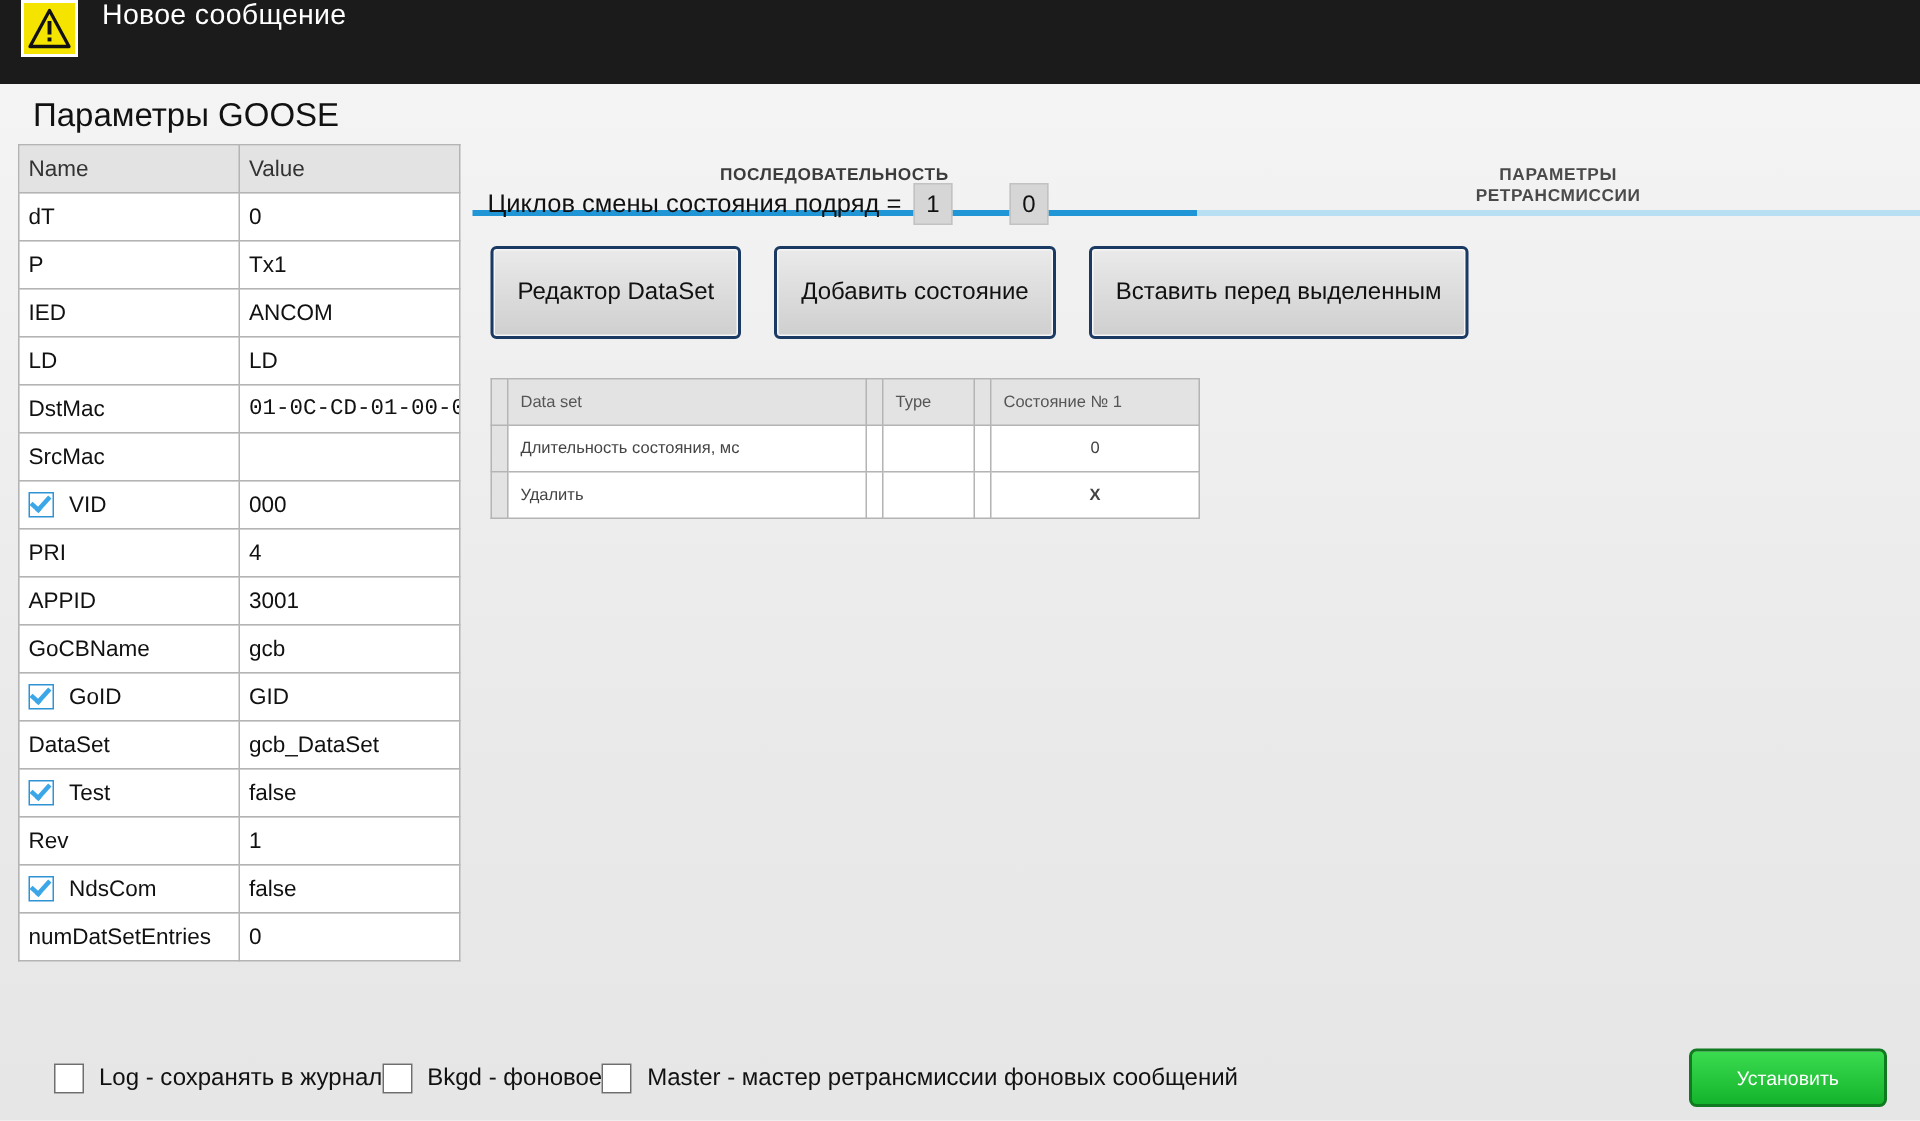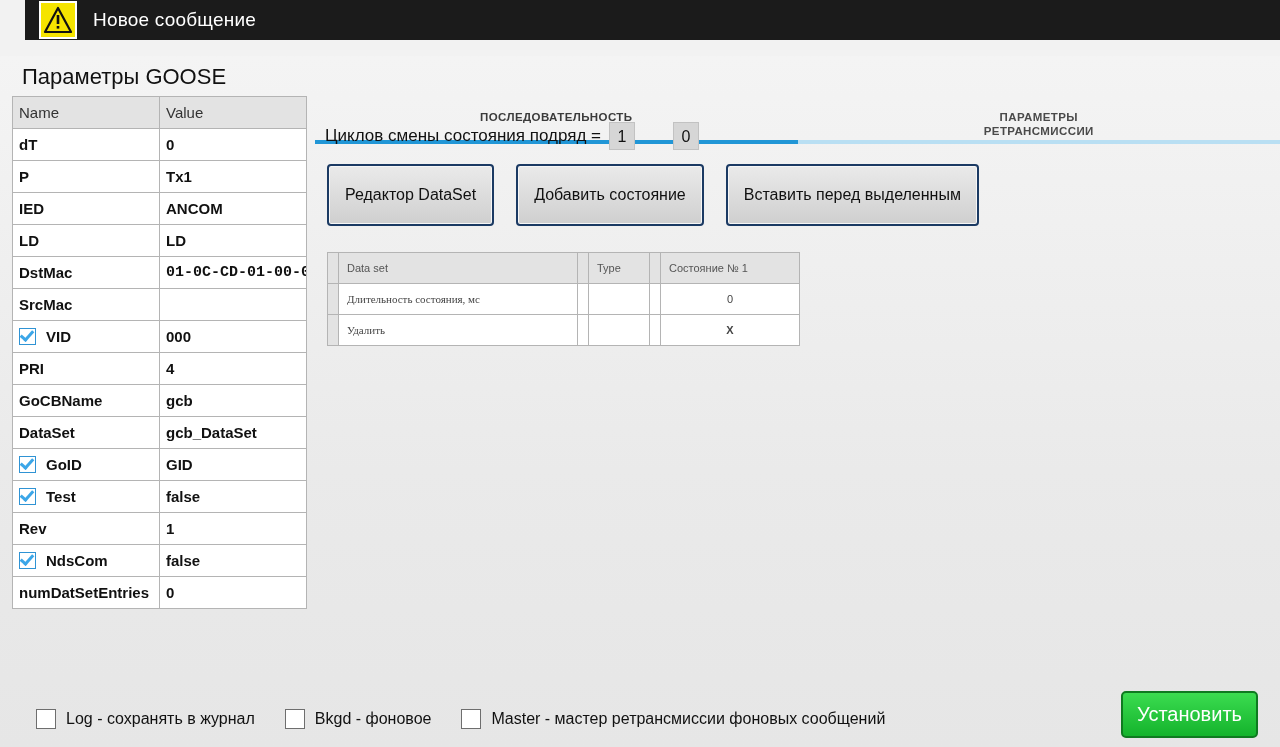--- a/index.html
+++ b/index.html
@@ -9,27 +9,25 @@
   body {
     width: 1280px;
     height: 747px;
     font-family: "Liberation Sans", sans-serif;
     background: #f2f2f2;
     overflow: hidden;
     position: relative;
   }
   
   .titlebar {
-    height: 40px;
+    height: 56px;
     background: #1b1b1b;
     display: flex;
-    align-items: center;
     padding: 0 0 0 14px;
     box-sizing: border-box;
-    margin-left: 25px;
   }
   .warn-icon {
     width: 38px;
     height: 38px;
     background: #f5e400;
     border: 2px solid #ffffff;
     box-sizing: border-box;
     display: flex;
     align-items: center;
     justify-content: center;
@@ -67,21 +65,20 @@
   }
   table.params th, table.params td {
     border: 1px solid #b4b4b4;
     height: 31px;
     font-size: 15px;
     padding: 0 6px;
     background: #fff;
     color: #111;
     overflow: hidden;
     white-space: nowrap;
-    font-weight: bold;
   }
   table.params th {
     background: #e3e3e3;
     text-align: left;
     font-weight: normal;
     color: #333;
   }
   table.params td.name { width: 136px; }
   table.params td.value { width: 157px; }
   .mono { font-family: "Liberation Mono", monospace; font-size: 14px; }
@@ -195,51 +192,50 @@
     background: #e3e3e3;
     font-weight: normal;
     text-align: left;
     color: #555;
   }
   .c-handle { width: 10px; padding: 0 !important; background: #e3e3e3 !important; }
   .c-ds   { width: 222px; }
   .c-ty   { width: 44px; }
   .c-p    { width: 10px; padding:0 !important; }
   .c-st   { width: 122px; text-align: center; }
-  td.grey { background: #e3e3e3; font-family: Liberation Serif, serif; }
+  td.grey { background: #e3e3e3; }
   td.center { text-align: center; }
   .xmark { color: #c0392b; font-weight: bold; }
   
   .footer {
     position: absolute;
     left: 0; right: 0; bottom: 0;
     height: 70px;
   }
   .foot-checks {
     position: absolute;
     left: 36px;
     bottom: 18px;
     display: flex;
     align-items: flex-end;
-    gap: 30px;
     font-size: 16px;
     color: #111;
   }
   .foot-check { display: flex; align-items: center; gap: 10px; }
   .checkbox.big { width: 18px; height: 18px; border: 1px solid #6e6e6e; }
   .install-btn {
     position: absolute;
     right: 22px;
     bottom: 9px;
     background: linear-gradient(#3bdc50, #14b32c);
     border: 2px solid #0f7a20;
     border-radius: 5px;
     color: #fff;
-    font-size: 20px;
-    padding: 10px 14px;
+    font-size: 13px;
+    padding: 10px 30px;
     cursor: pointer;
   }
 </style>
 </head>
 <body>
 
 <div class="titlebar">
   <div class="warn-icon">
     <svg width="30" height="30" viewBox="0 0 30 30">
       <polygon points="15,3 28,27 2,27" fill="none" stroke="#111" stroke-width="2.2" stroke-linejoin="round"></polygon>
@@ -293,35 +289,39 @@
               <span>VID</span>
             </span>
           </td>
           <td class="value">000</td>
         </tr>
         <tr>
           <td class="name">PRI</td>
           <td class="value">4</td>
         </tr>
         <tr>
+          <td class="name">APPID</td>
+          <td class="value">3001</td>
+        </tr>
+        <tr>
           <td class="name">GoCBName</td>
           <td class="value">gcb</td>
-        </tr>
-        <tr>
-          <td class="name">DataSet</td>
-          <td class="value">gcb_DataSet</td>
         </tr>
         <tr>
           <td class="name">
             <span class="cb-row">
               <span class="checkbox checked"></span>
               <span>GoID</span>
             </span>
           </td>
           <td class="value">GID</td>
+        </tr>
+        <tr>
+          <td class="name">DataSet</td>
+          <td class="value">gcb_DataSet</td>
         </tr>
         <tr>
           <td class="name">
             <span class="cb-row">
               <span class="checkbox checked"></span>
               <span>Test</span>
             </span>
           </td>
           <td class="value">false</td>
         </tr>

